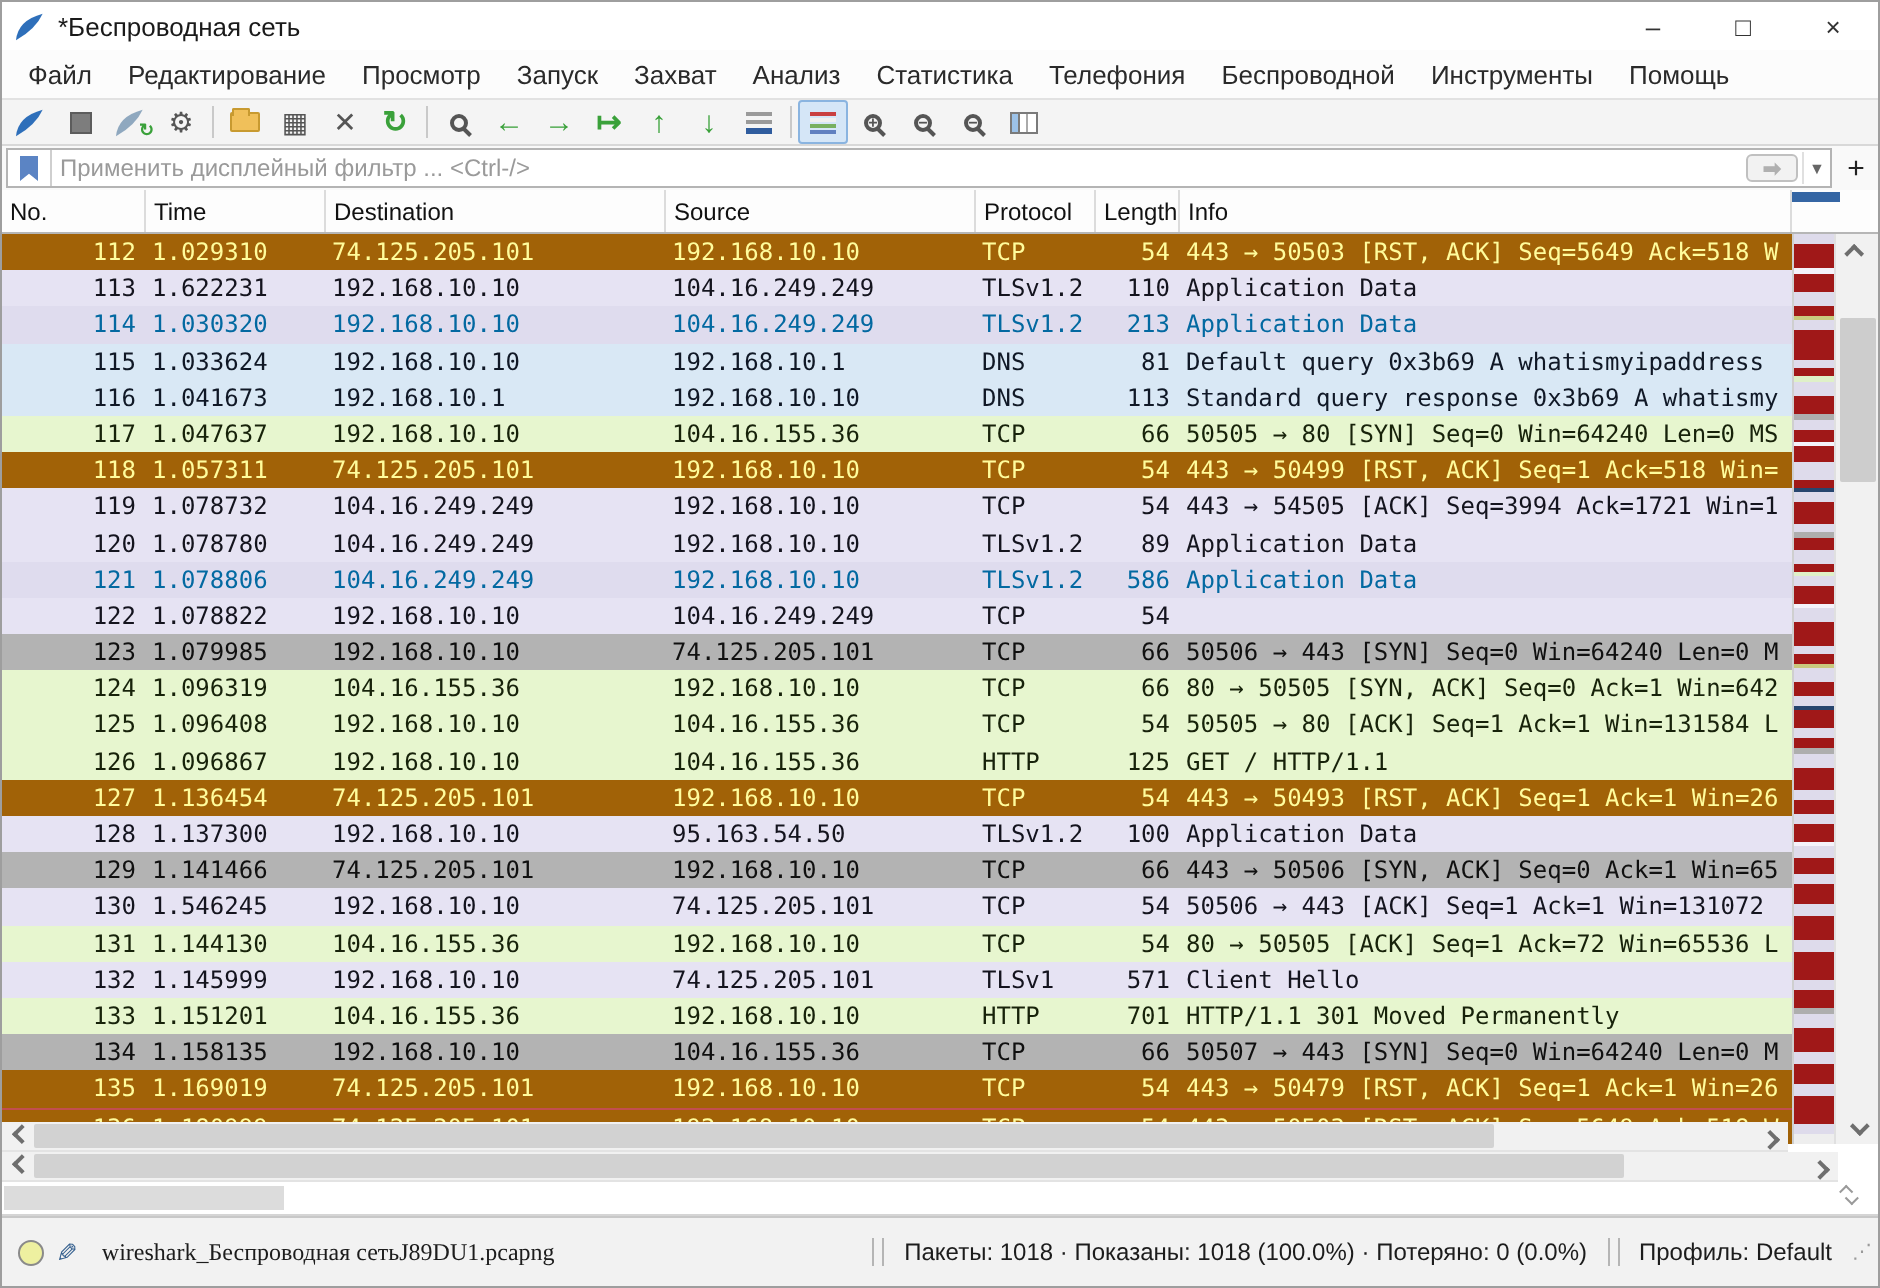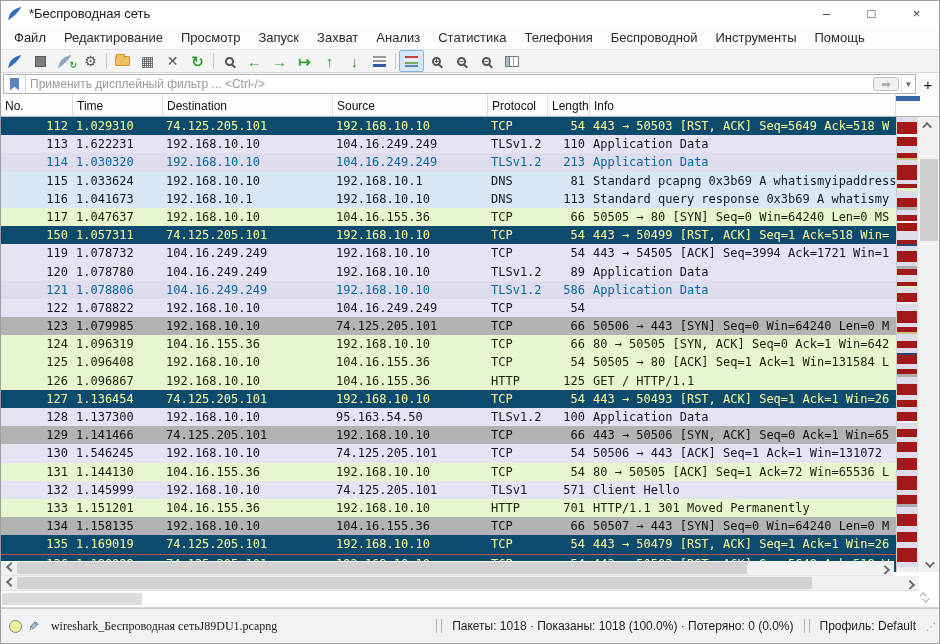--- a/index.html
+++ b/index.html
@@ -53,21 +53,21 @@
   .lhdr { height:22px; display:flex; background:#fdfdfd; border-bottom:1px solid #b6b6b6; flex:0 0 auto; font-family:"Liberation Sans",sans-serif; }
   .lhdr-cells { width:897px; display:grid; grid-template-columns:72px 90px 170px 155px 60px 42px 1fr; }
   .hcell { font-size:12px; color:#111; display:flex; align-items:center; padding:0 4px; border-right:1px solid #dcdcdc; white-space:nowrap; overflow:hidden; }
   .hdr-corner { width:43px; display:flex; flex-direction:column; }
   .map-indicator { height:5px; width:24px; background:#3566a4; margin-top:1px; }
   .rows-wrap { height:455px; display:flex; flex:0 0 auto; }
   .rows { width:897px; overflow:hidden; }
   .prow { height:18.2px; display:grid; grid-template-columns:72px 90px 170px 155px 60px 42px 1fr; font-size:12px; line-height:18px; cursor:default; }
   .pcell { padding:0 3px; white-space:nowrap; overflow:hidden; }
   .c-no, .c-len { text-align:right; padding-right:5px; }
-  .prow.rst  { background:#0c4a6e; color:#fffc9c; }
+  .prow.rst  { background:#a16207; color:#fffc9c; }
   .prow.tcp  { background:#e6e3f3; color:#14141e; }
   .prow.tcp2 { background:#dfdcee; color:#0369a1; }
   .prow.dns  { background:#d9e8f5; color:#101826; }
   .prow.http { background:#e7f6cf; color:#17220a; }
   .prow.syn  { background:#b3b3b3; color:#101010; }
   .prow.rst + .prow.rst { border-top:1px solid #c24e4e; }
 
   
   .minimap { width:21px; background:#eee; display:flex; flex-direction:column; overflow:hidden; border-left:1px solid #cfcfcf; }
   .minimap i { display:block; width:100%; flex:0 0 auto; }
@@ -273,42 +273,42 @@
             <span class="pcell c-len">213</span>
             <span class="pcell c-info">Application Data</span>
           </div>
           <div class="prow dns">
             <span class="pcell c-no">115</span>
             <span class="pcell c-time">1.033624</span>
             <span class="pcell c-source">192.168.10.10</span>
             <span class="pcell c-destination">192.168.10.1</span>
             <span class="pcell c-protocol">DNS</span>
             <span class="pcell c-len">81</span>
-            <span class="pcell c-info">Standard pcapng 0x3b69 A whatismyipaddress</span>
+            <span class="pcell c-info">Default query 0x3b69 A whatismyipaddress</span>
           </div>
           <div class="prow dns">
             <span class="pcell c-no">116</span>
             <span class="pcell c-time">1.041673</span>
             <span class="pcell c-source">192.168.10.1</span>
             <span class="pcell c-destination">192.168.10.10</span>
             <span class="pcell c-protocol">DNS</span>
             <span class="pcell c-len">113</span>
             <span class="pcell c-info">Standard query response 0x3b69 A whatismy</span>
           </div>
           <div class="prow http">
             <span class="pcell c-no">117</span>
             <span class="pcell c-time">1.047637</span>
             <span class="pcell c-source">192.168.10.10</span>
             <span class="pcell c-destination">104.16.155.36</span>
             <span class="pcell c-protocol">TCP</span>
             <span class="pcell c-len">66</span>
             <span class="pcell c-info">50505 → 80 [SYN] Seq=0 Win=64240 Len=0 MS</span>
           </div>
           <div class="prow rst">
-            <span class="pcell c-no">150</span>
+            <span class="pcell c-no">118</span>
             <span class="pcell c-time">1.057311</span>
             <span class="pcell c-source">74.125.205.101</span>
             <span class="pcell c-destination">192.168.10.10</span>
             <span class="pcell c-protocol">TCP</span>
             <span class="pcell c-len">54</span>
             <span class="pcell c-info">443 → 50499 [RST, ACK] Seq=1 Ack=518 Win=</span>
           </div>
           <div class="prow tcp">
             <span class="pcell c-no">119</span>
             <span class="pcell c-time">1.078732</span>

